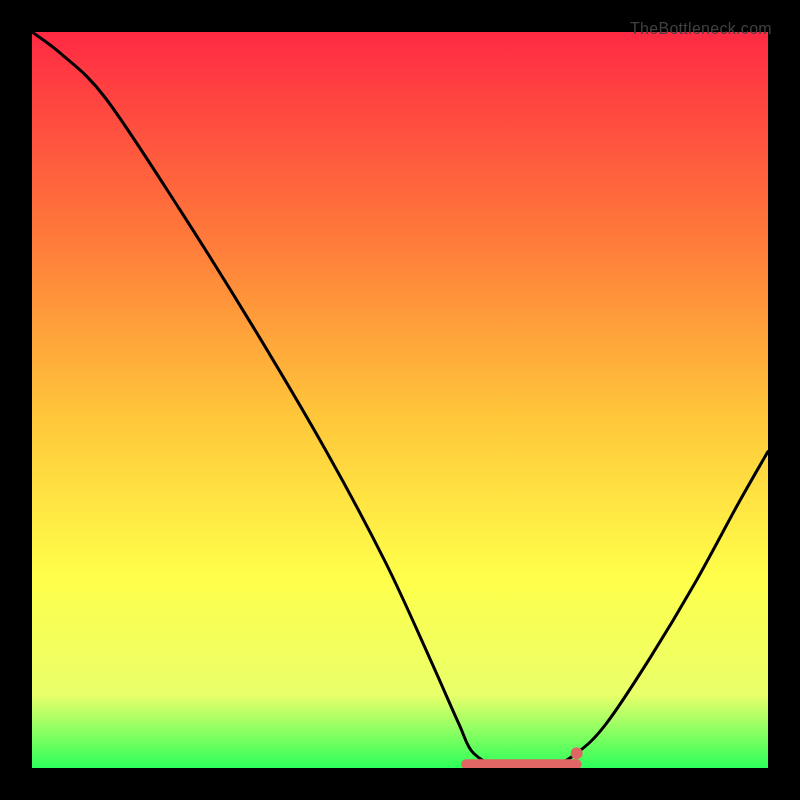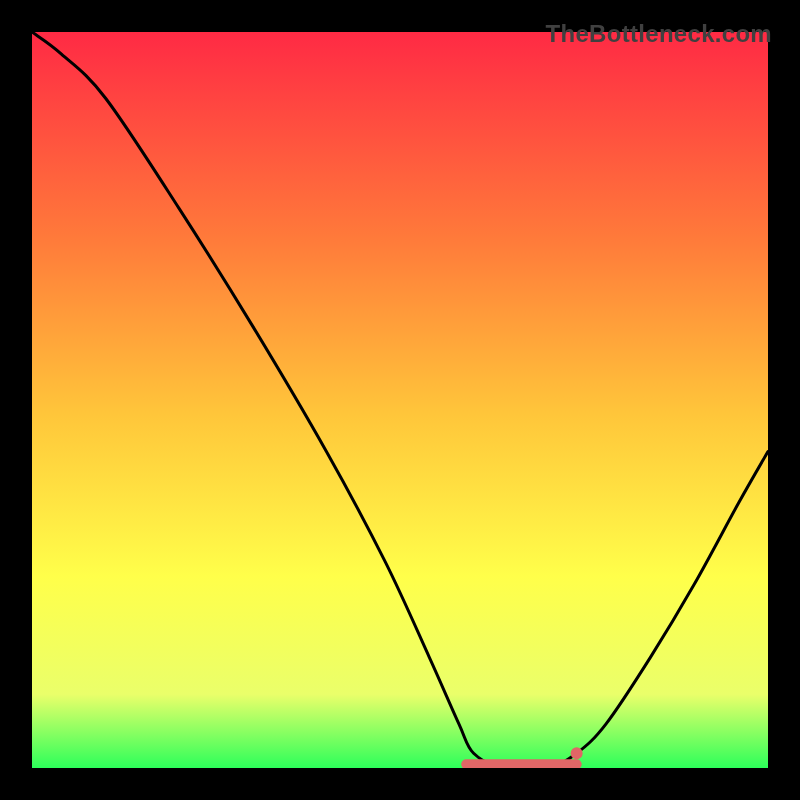--- a/index.html
+++ b/index.html
@@ -24,22 +24,22 @@
     left: 12px;
     top: 12px;
     width: 736px;
     height: 736px;
   }
   .attribution {
     position: absolute;
     top: 0;
     right: 8px;
     color: #404040;
-    font-size: 24px;
-    font-weight: 700;
+    font-size: 16px;
+    font-weight: 400;
     letter-spacing: 0.3px;
     z-index: 10;
   }
   svg {
     position: absolute;
     left: 0;
     top: 0;
     width: 736px;
     height: 736px;
   }

